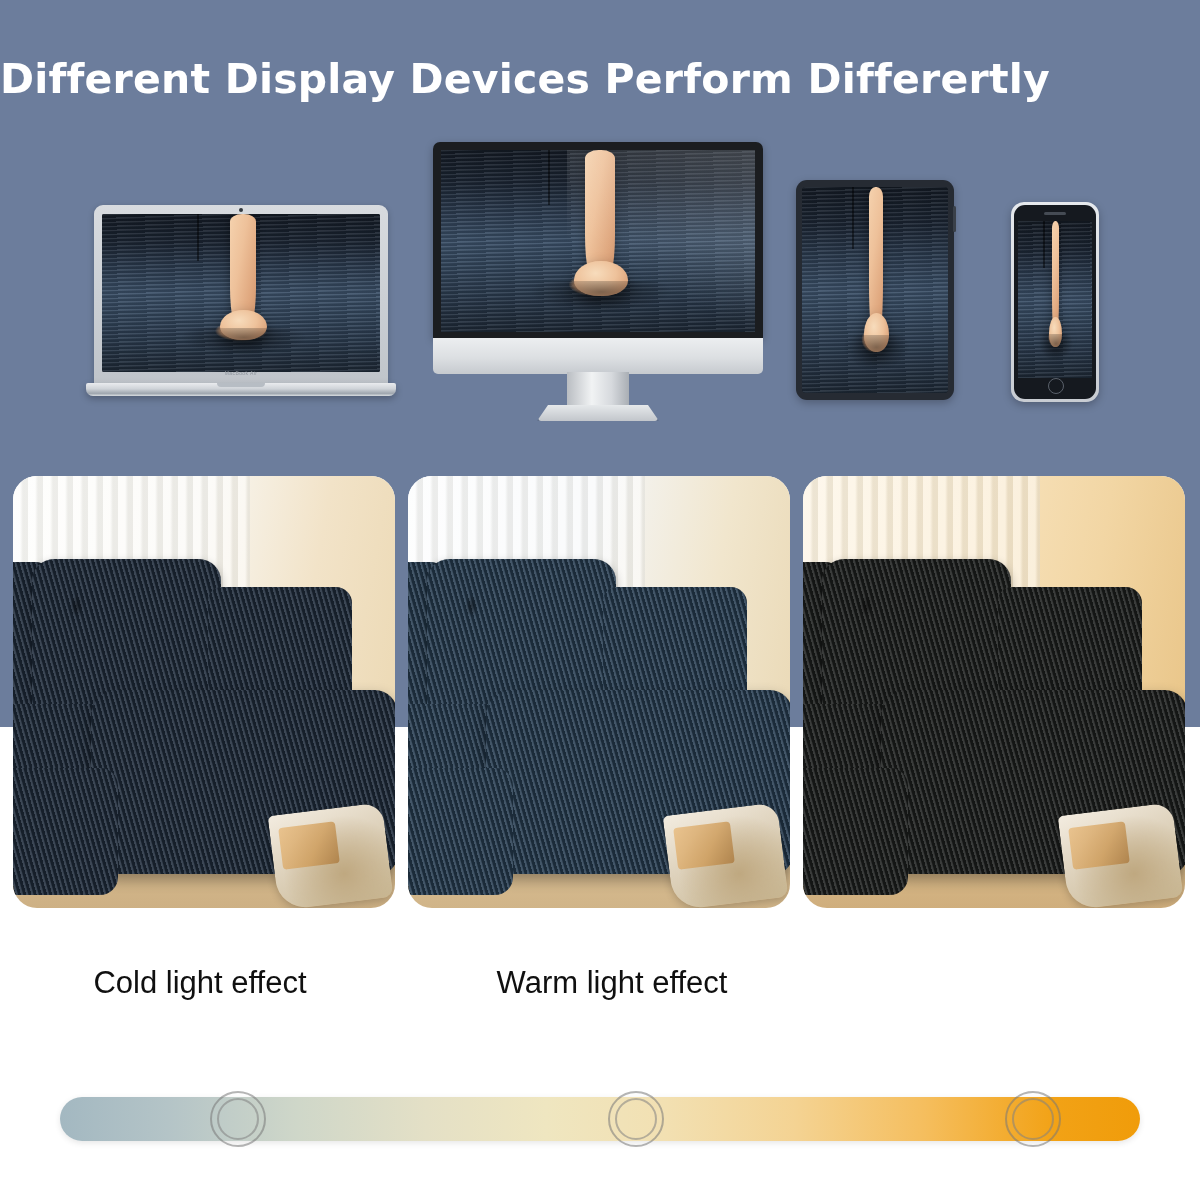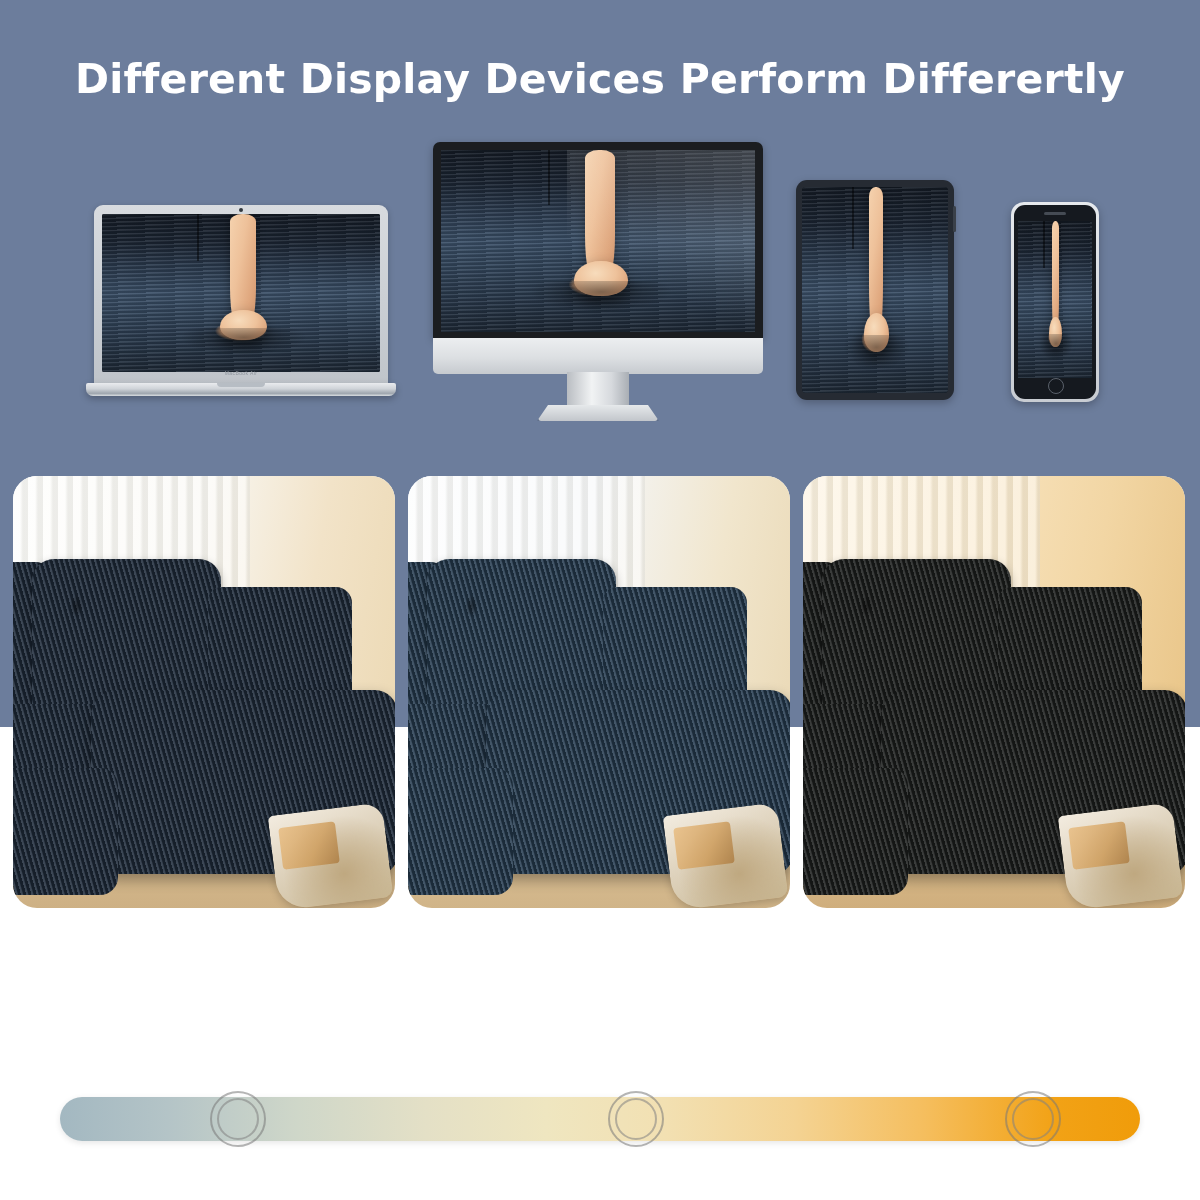--- a/index.html
+++ b/index.html
@@ -13,21 +13,21 @@
 
   
   .blue-band{
     position:absolute;left:0;top:0;width:1200px;height:727px;
     background:#6c7d9c;
     z-index:0;
   }
 
   
   .title{
-    position:absolute;left:0;top:55px;width:1200px;
+    position:absolute;left:0;top:55px;width:1020px;
     text-align:center;
     color:#ffffff;
     font-size:41px;
     font-weight:bold;
     letter-spacing:0.2px;
     z-index:5;
     font-family:"DejaVu Sans","Liberation Sans",sans-serif;
     white-space:nowrap;
   }
 
@@ -446,20 +446,22 @@
         <div class="arm-big rib"></div>
         <div class="ottoman rib"></div>
       </div>
       <div class="magazine"></div>
     </div>
   </div>
 
 </div>
 
 <div class="labels">
+  <div class="label l2">Cold light effect</div>
+  <div class="label l3">Warm light effect</div>
 </div>
 
 <div class="slider-wrap">
   <div class="slider-track"></div>
   <div class="marker m1"></div>
   <div class="marker m2"></div>
   <div class="marker m3"></div>
 </div>
 
 </body></html>

